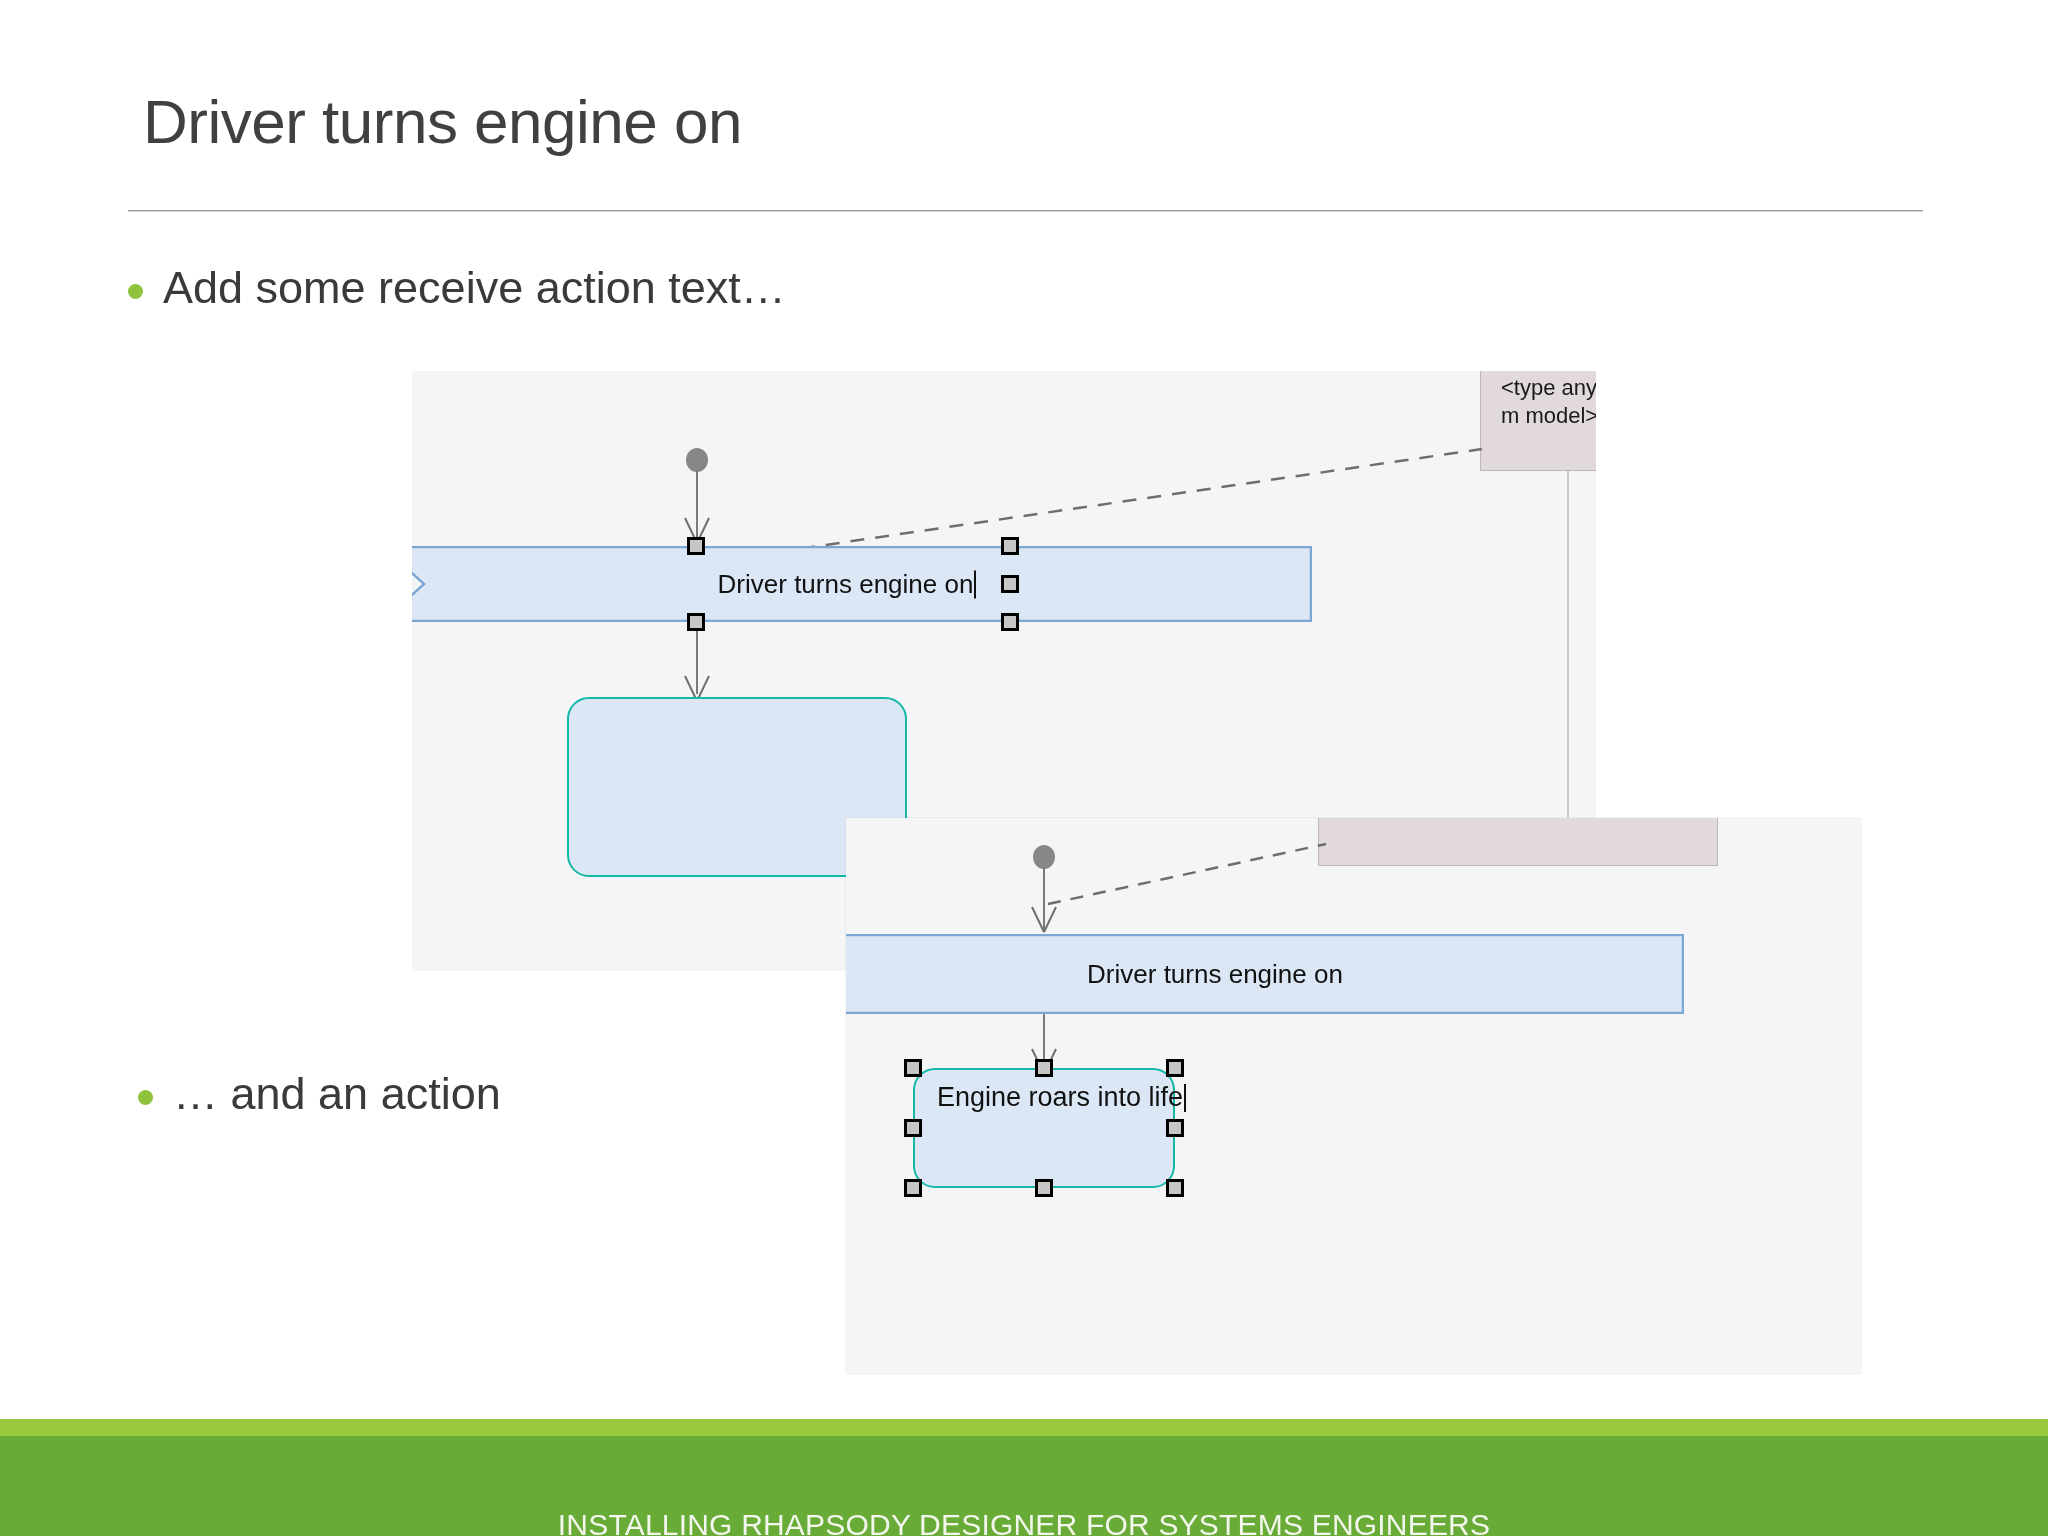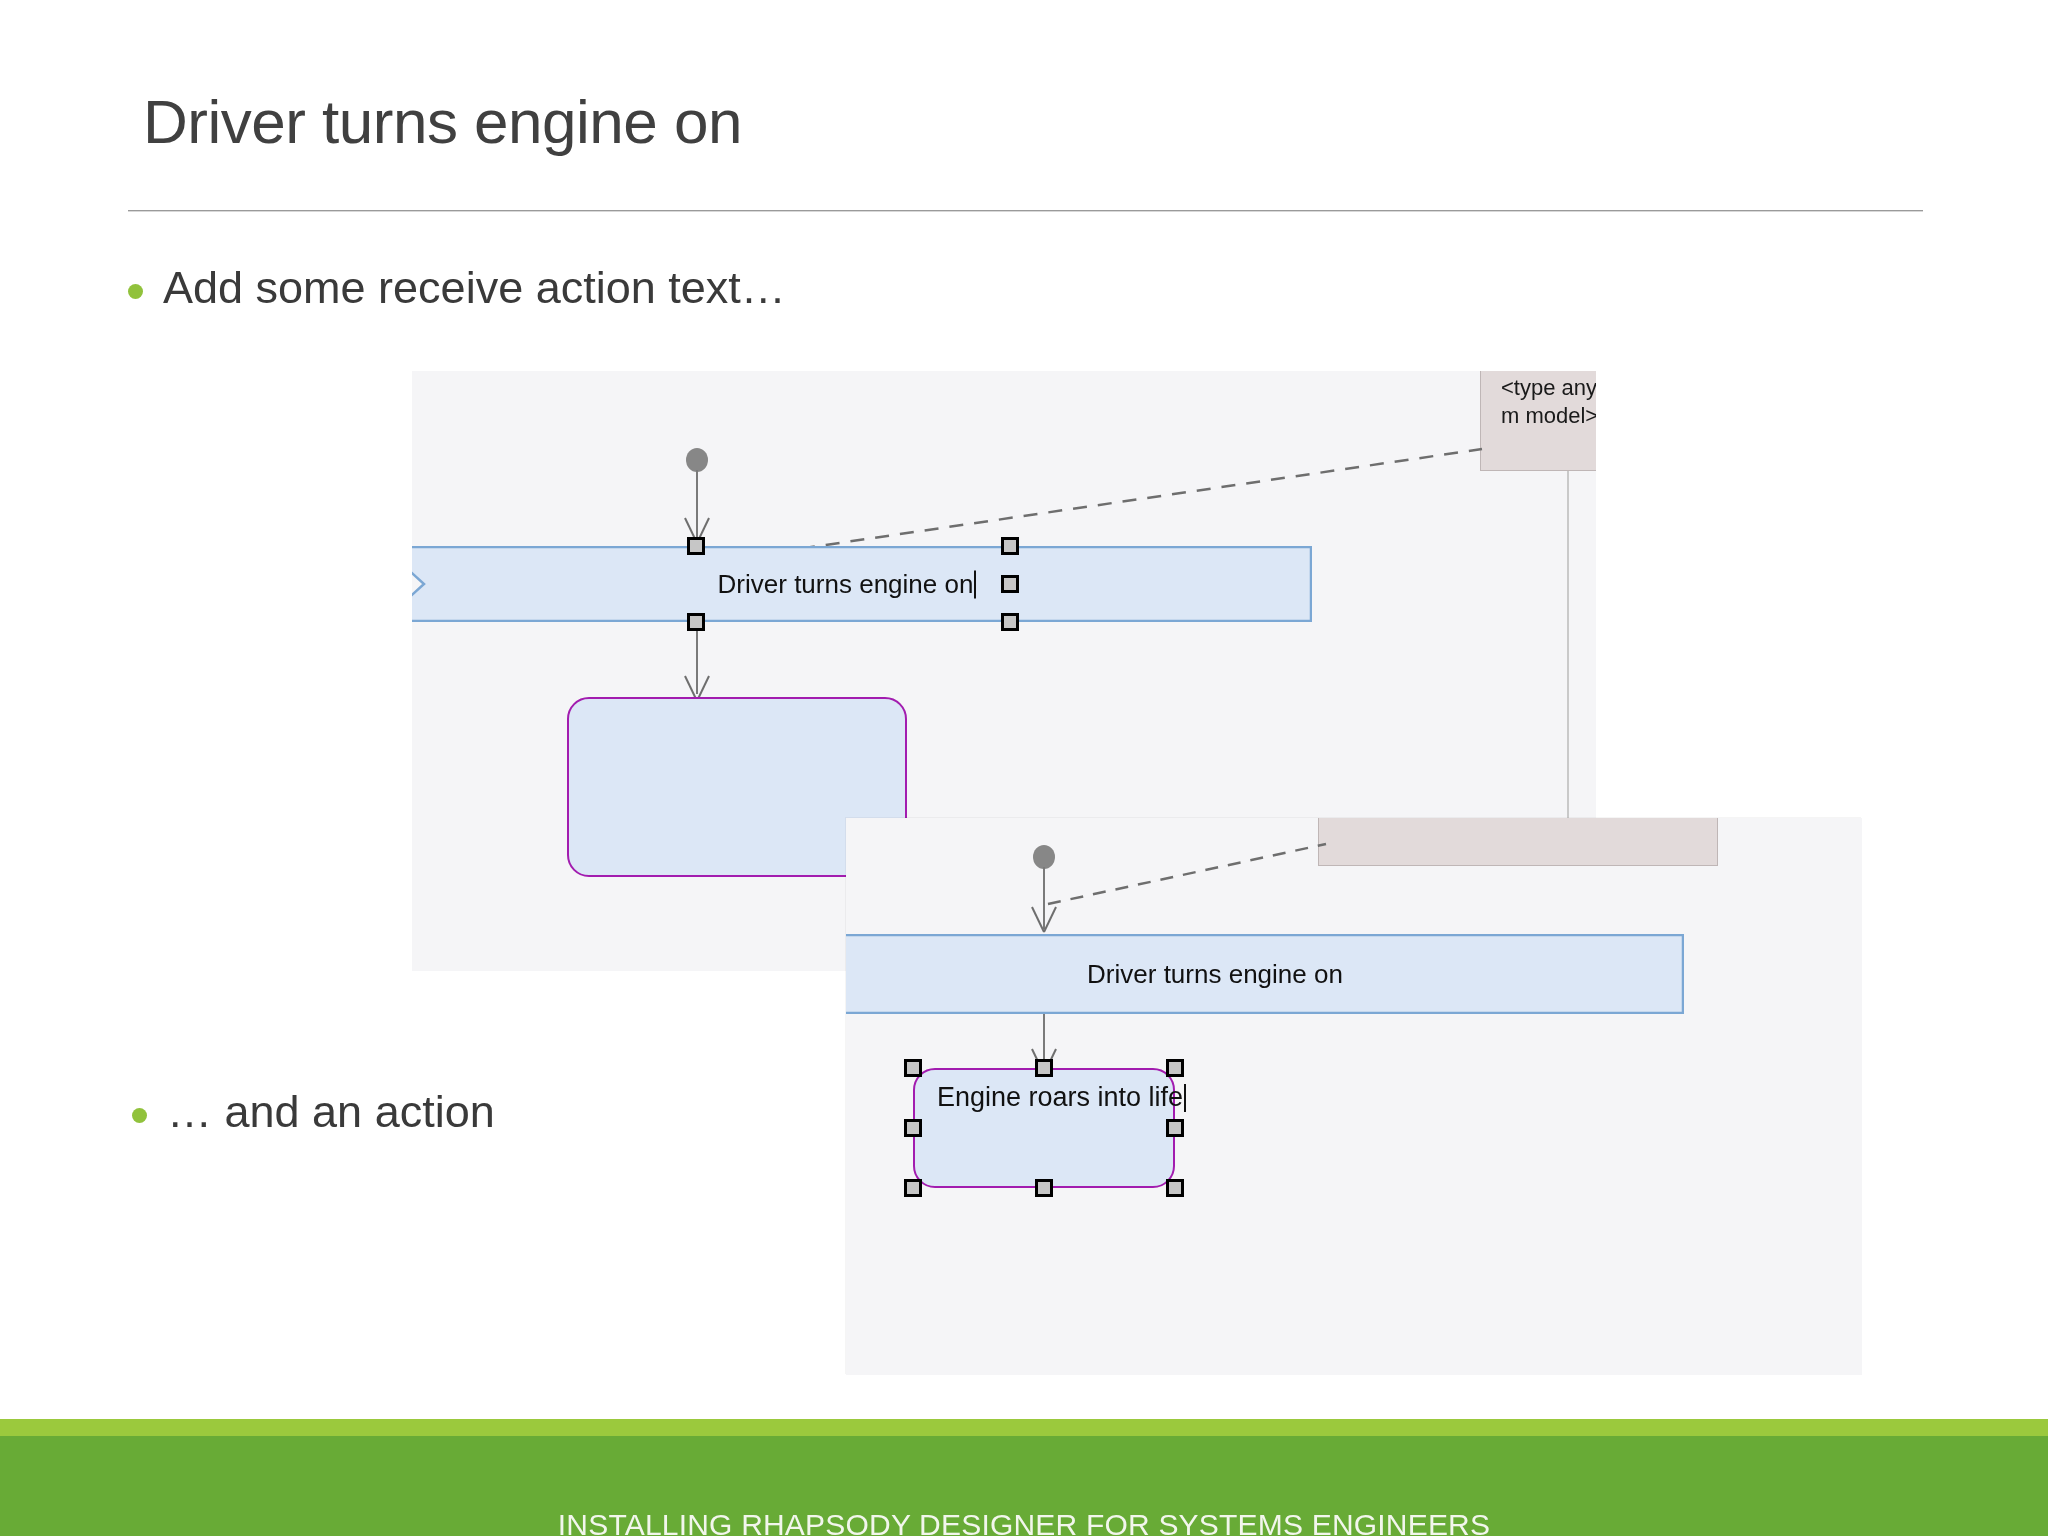--- a/index.html
+++ b/index.html
@@ -53,21 +53,21 @@
     margin-right: 20px;
     flex: 0 0 auto;
   }
   .bullet-text {
     font-size: 45px;
     font-weight: 400;
     color: #3A3A3A;
     line-height: 1.15;
   }
   #bullet-1 { left: 128px; top: 246px; margin-top: 16px; }
-  #bullet-2 { left: 132px; top: 1068px; margin-top: 18px; }
+  #bullet-2 { left: 138px; top: 1068px; }
 
   
   .shot {
     position: absolute;
     background: #F5F5F7;
     overflow: hidden;
   }
   #shot-1 {
     left: 412px;
     top: 371px;
@@ -165,21 +165,21 @@
     height: 28px;
     background: #111;
     vertical-align: -6px;
     margin-left: 1px;
   }
 
   
   .action-rect {
     position: absolute;
     background: #DCE7F6;
-    border: 2px solid #a21caf;
+    border: 2px solid #14b8a6;
     border-radius: 22px;
   }
   .action-label {
     position: absolute;
     left: 22px;
     top: 12px;
     font-family: "Liberation Sans", sans-serif;
     font-size: 27px;
     color: #111111;
     white-space: nowrap;

